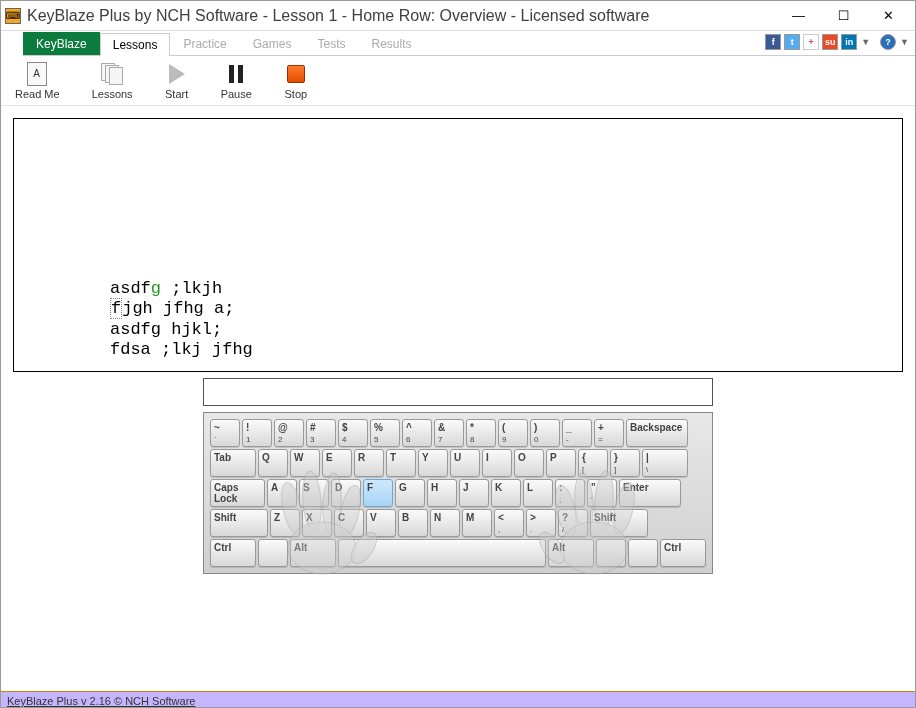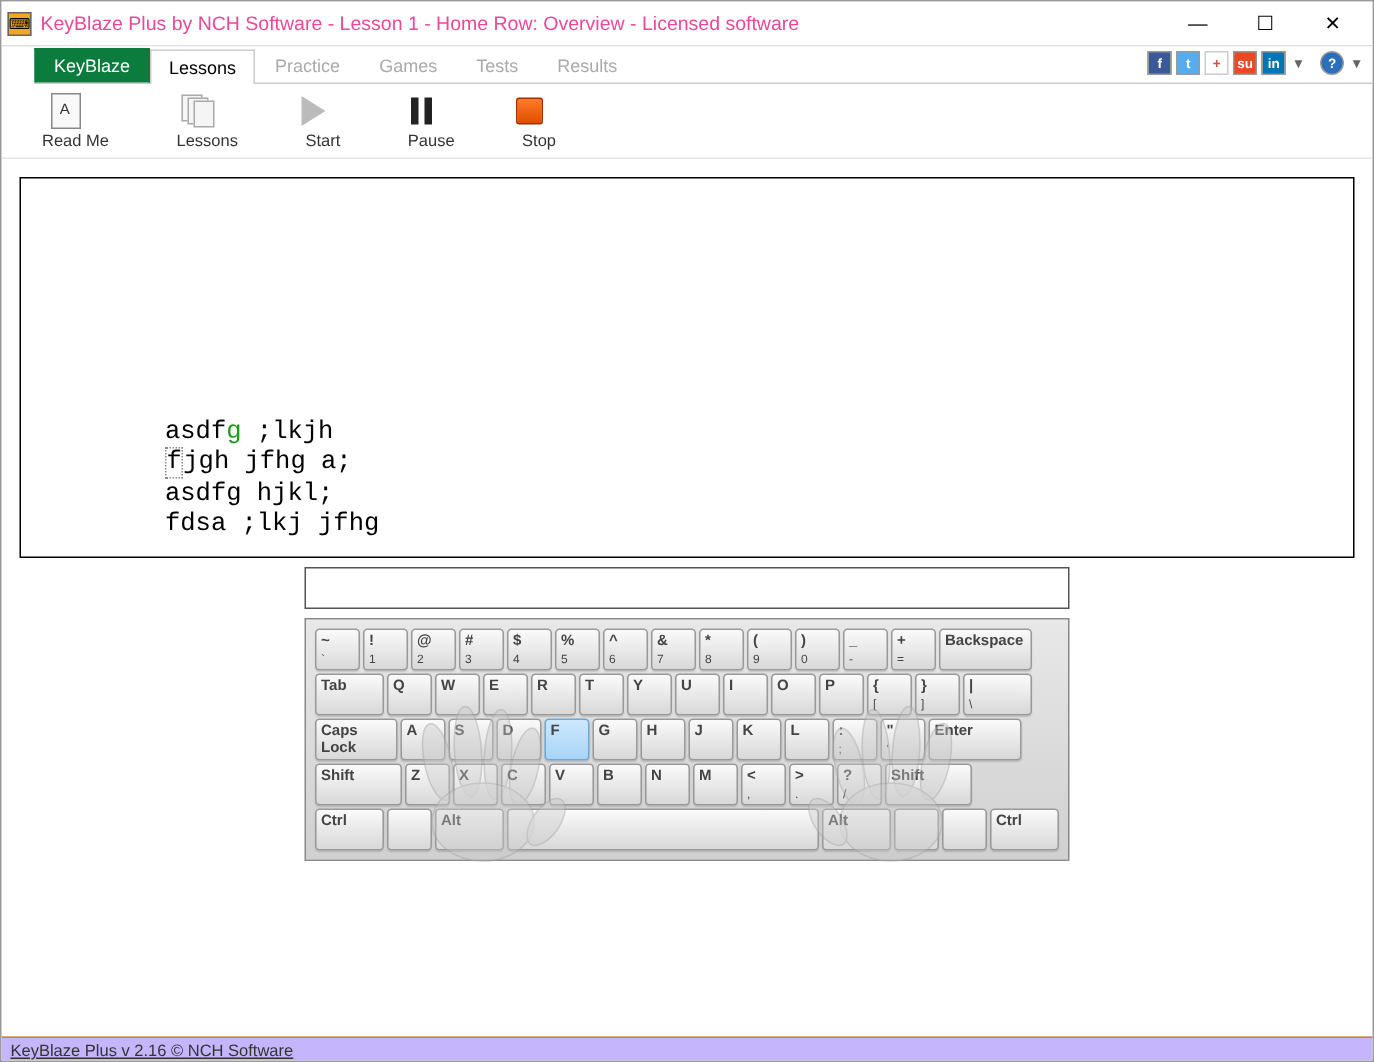--- a/index.html
+++ b/index.html
@@ -1,38 +1,38 @@
 <!DOCTYPE html>
 <html><head>
 <meta charset="utf-8">
 <style>
 * { box-sizing: border-box; margin: 0; padding: 0; }
 body { font-family: "Segoe UI", Tahoma, sans-serif; font-size: 12px; background: #fff; width: 916px; height: 708px; overflow: hidden; border: 1px solid #999; position: relative; }
 
 
 .titlebar { height: 30px; background: #fff; border-bottom: 1px solid #ddd; display: flex; align-items: center; padding: 0 4px; }
 .titlebar .app-icon { width: 16px; height: 16px; background: #f5a623; border: 1px solid #666; display: flex; align-items: center; justify-content: center; font-size: 10px; color: #000; margin-right: 6px; }
-.titlebar .title { flex: 1; font-size: 13px; color: #ec4899; }
+.titlebar .title { flex: 1; font-size: 16px; color: #404040; }
 .titlebar .winbtns { display: flex; }
 .titlebar .winbtn { width: 45px; height: 28px; display: flex; align-items: center; justify-content: center; font-size: 13px; color: #000; cursor: default; }
 
 
 .tabstrip { height: 25px; background: #fff; border-bottom: 1px solid #ccc; display: flex; align-items: flex-end; position: relative; margin-left: 22px; }
 .tab { padding: 4px 12px; font-size: 12px; color: #aaa; cursor: default; border: 1px solid transparent; border-bottom: none; }
 .tab.keyblaze { background: #0c7b3e; color: #fff; border-color: #0c7b3e; }
 .tab.active { background: #fff; color: #000; border-color: #ccc; position: relative; top: 1px; }
 .tabstrip .social { position: absolute; right: 6px; top: 3px; display: flex; gap: 3px; align-items: center; }
 .social .sicon { width: 16px; height: 16px; border: 1px solid #999; font-size: 9px; display: flex; align-items: center; justify-content: center; font-weight: bold; color: #fff; }
 .social .dd { font-size: 9px; color: #666; margin-left: 1px; }
 
 
 .toolbar { height: 50px; display: flex; align-items: center; padding: 2px 8px; gap: 20px; border-bottom: 1px solid #e5e5e5; }
 .tbtn { display: flex; flex-direction: column; align-items: center; gap: 2px; cursor: default; padding: 2px 6px; }
 .tbtn .ticon { width: 24px; height: 24px; display: flex; align-items: center; justify-content: center; }
-.tbtn .tlabel { font-size: 11px; color: #333; margin-left: 13px; }
+.tbtn .tlabel { font-size: 11px; color: #333; }
 
 
 .readme-icon { width: 20px; height: 24px; border: 1px solid #888; background: #f9f9f9; position: relative; }
 .readme-icon::after { content: "A"; position: absolute; top: 5px; left: 5px; font-size: 10px; color: #333; }
 .lessons-icon { width: 22px; height: 22px; position: relative; }
 .lessons-icon .page { position: absolute; width: 14px; height: 18px; border: 1px solid #aaa; background: #f5f5f5; }
 .lessons-icon .page:nth-child(1){ left:0; top:0; }
 .lessons-icon .page:nth-child(2){ left:4px; top:2px; }
 .lessons-icon .page:nth-child(3){ left:8px; top:4px; }
 .play-icon { width:0; height:0; border-left: 16px solid #bbb; border-top: 10px solid transparent; border-bottom: 10px solid transparent; }

